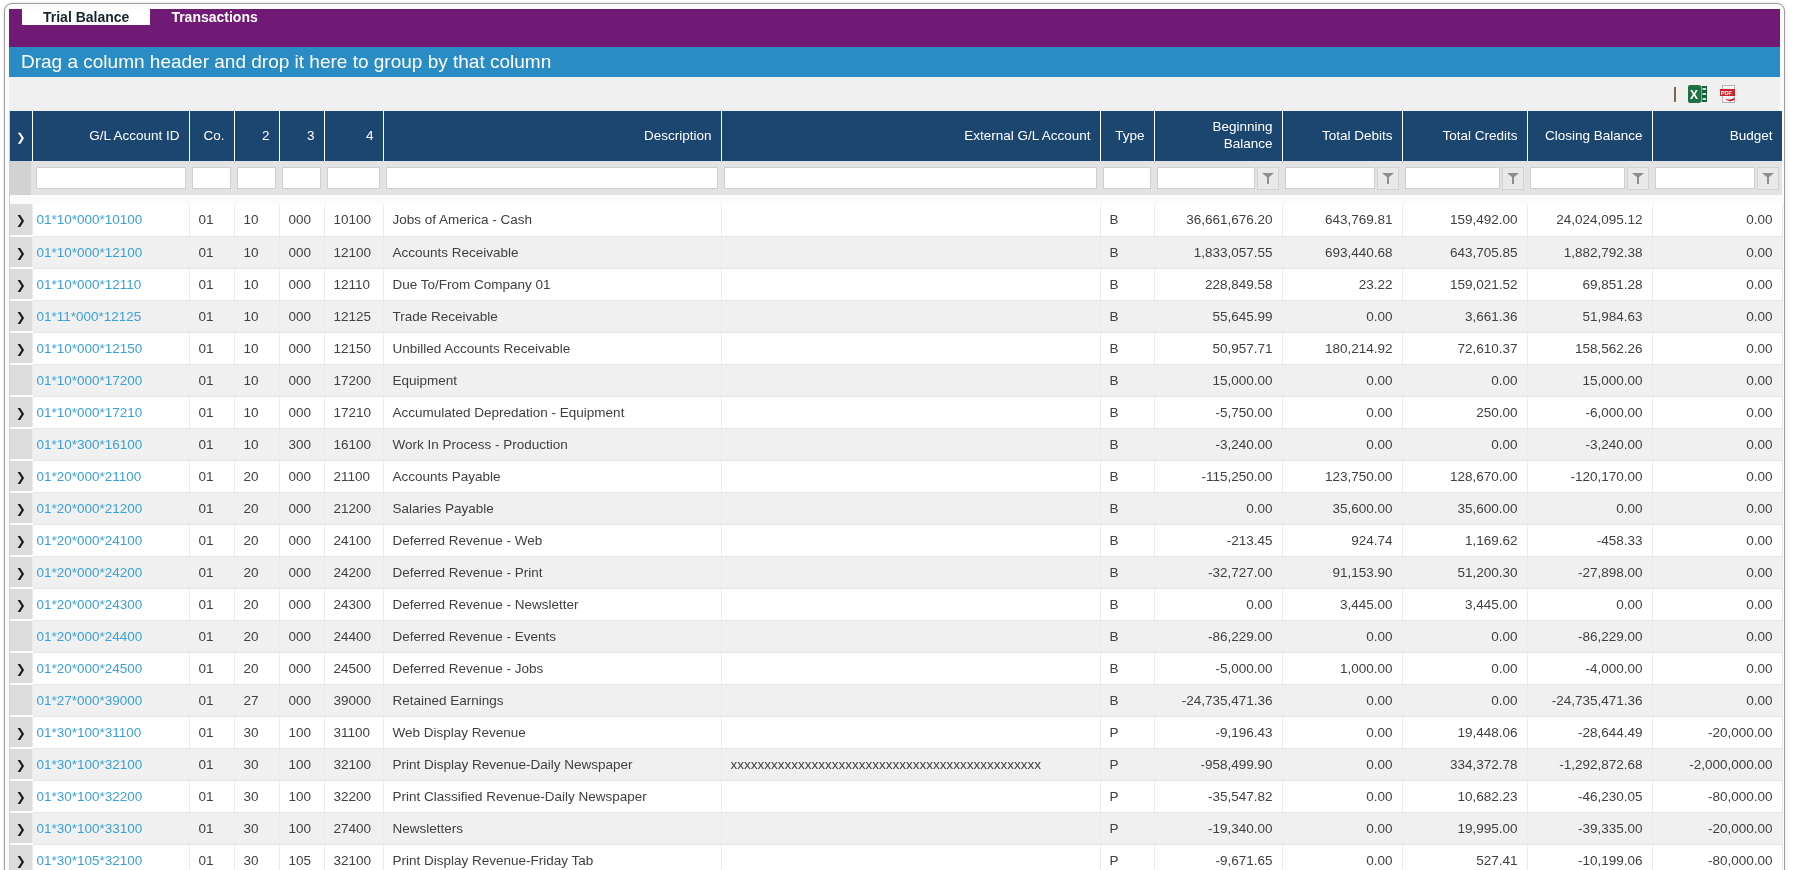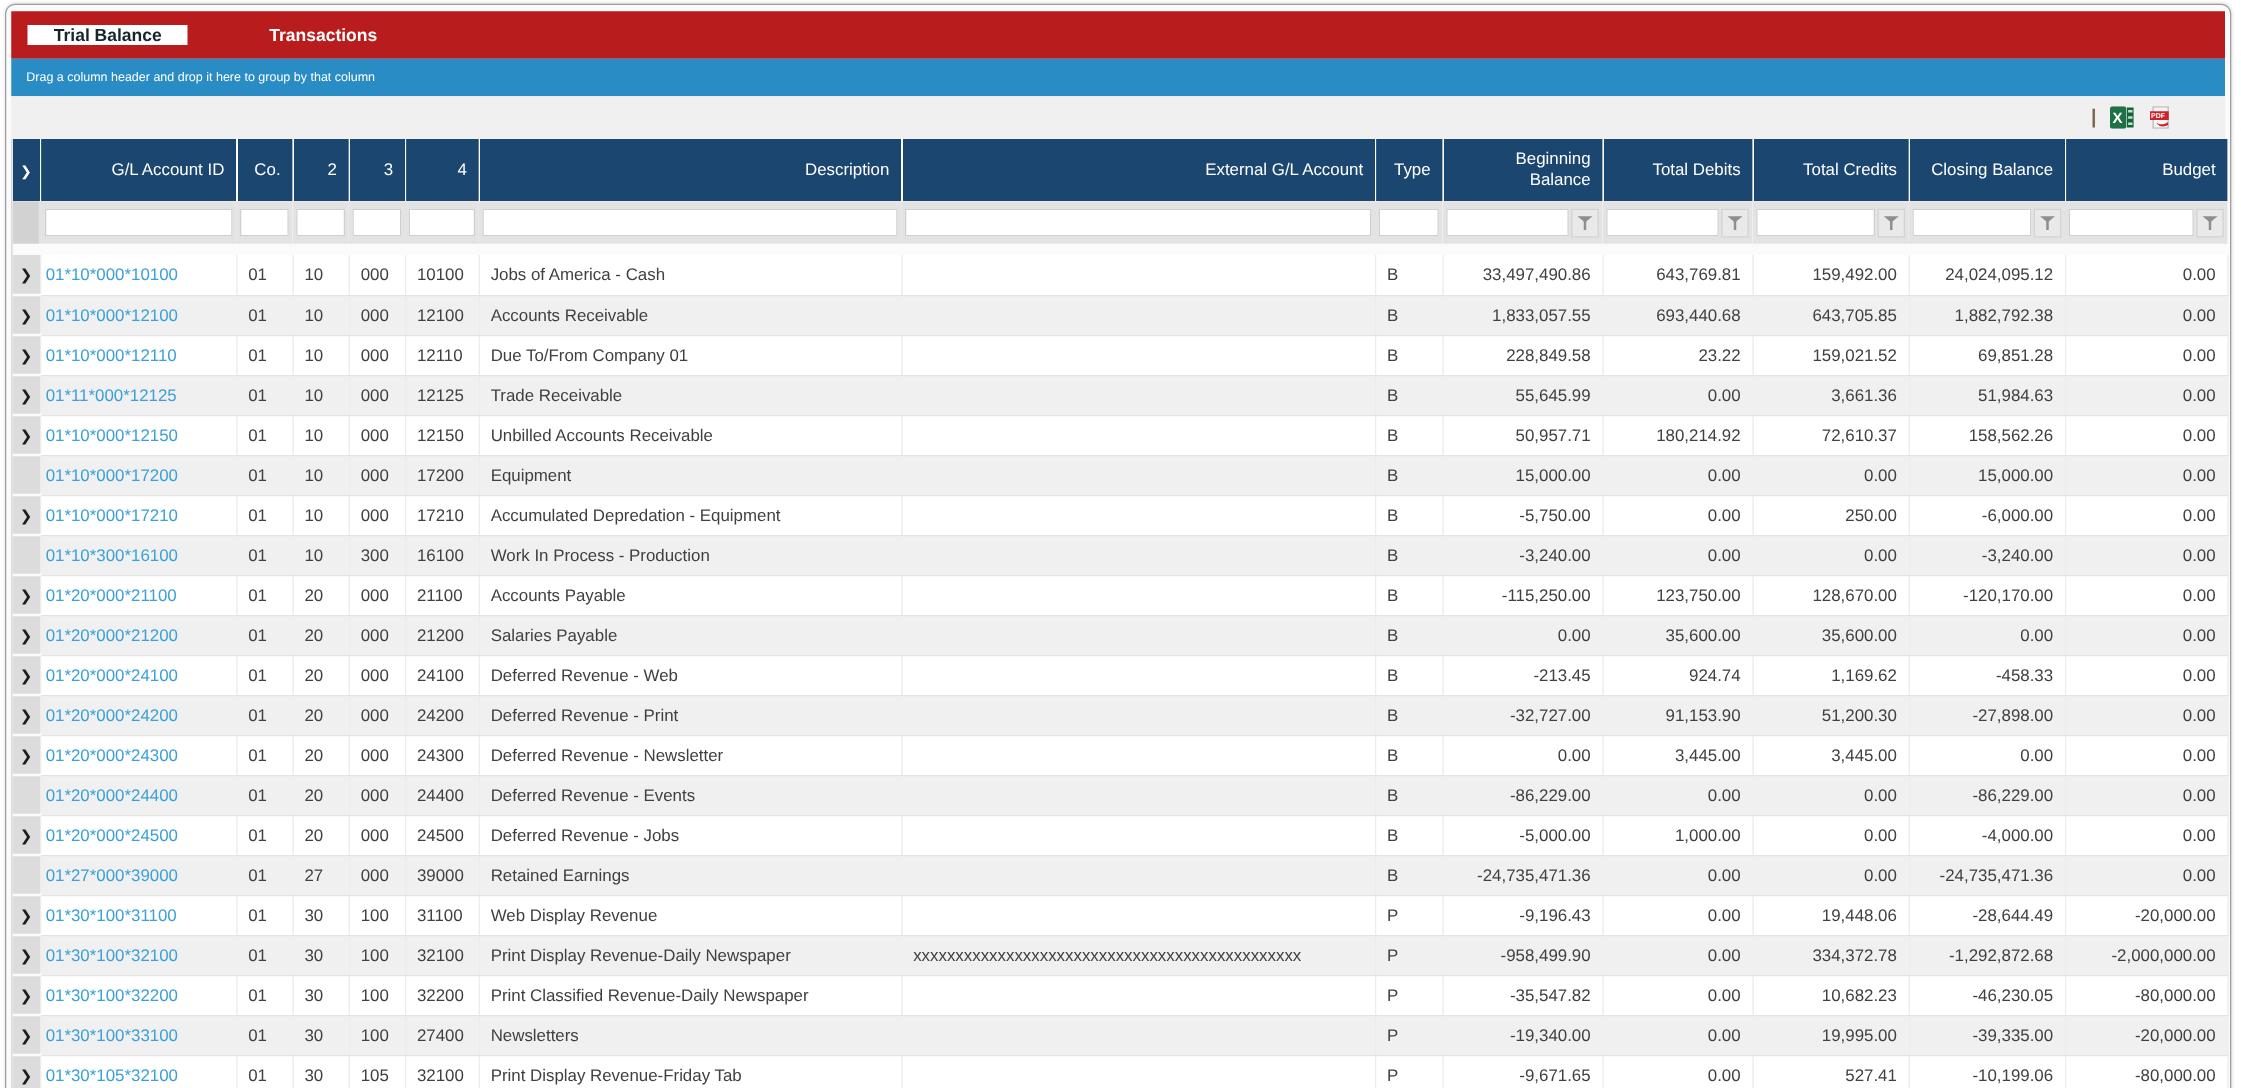--- a/index.html
+++ b/index.html
@@ -1,26 +1,26 @@
 <!DOCTYPE html>
 <html><head>
 <meta charset="utf-8">
 <style>
   html,body{margin:0;padding:0;background:#fff;width:1793px;height:870px;overflow:hidden;
     font-family:"Liberation Sans","DejaVu Sans",sans-serif;}
   .frame{position:absolute;left:4px;top:3px;width:1781px;height:900px;background:#fbfbfb;
     border:1px solid #9e9e9e;border-radius:8px 8px 0 0;overflow:hidden;box-sizing:border-box;
     box-shadow:0 0 3px rgba(0,0,0,.15);padding:5px 4px 0 4px;}
   
-  .tabbar{height:38px;background:#b91c1c;display:flex;align-items:center;padding-left:13px;gap:44px;}
+  .tabbar{height:38px;background:#701a75;display:flex;align-items:flex-start;padding-left:13px;}
   .tab{display:flex;align-items:center;padding:0 21px;font-size:14px;font-weight:bold;
     color:#fff;cursor:pointer;white-space:nowrap;}
   .tab.active{background:#fff;color:#16242e;}
   
-  .groupbar{height:30px;background:#2a8cc4;color:#fff;font-size:10px;display:flex;
+  .groupbar{height:30px;background:#2a8cc4;color:#fff;font-size:19px;display:flex;
     align-items:center;padding-left:12px;}
   
   .toolbar{height:34px;background:#f0f0f0;display:flex;align-items:center;justify-content:flex-end;
     padding-right:42px;gap:12px;}
   .tool-sep{width:2px;height:15px;background:#7a6a52;}
   .tool-ico{width:19px;height:18px;display:inline-block;cursor:pointer;}
   
   .grid-wrap{border-left:1px solid #cfcfcf;border-right:1px solid #cfcfcf;}
   table{border-collapse:collapse;table-layout:fixed;width:1772px;}
   th,td{padding:0;margin:0;overflow:hidden;white-space:nowrap;box-sizing:border-box;}
@@ -241,21 +241,21 @@
           <tr class="brow">
             <td class="expand-c"><span class="bchev">❯</span></td>
             <td><span class="acct-link">01*10*000*10100</span></td>
             <td><span class="cell">01</span></td>
             <td><span class="cell">10</span></td>
             <td><span class="cell">000</span></td>
             <td><span class="cell">10100</span></td>
             <td><span class="cell">Jobs of America - Cash</span></td>
             <td><span class="cell"></span></td>
             <td><span class="cell">B</span></td>
-            <td class="right"><span class="cell">33,497,490.86</span></td>
+            <td class="right"><span class="cell">36,661,676.20</span></td>
             <td class="right"><span class="cell">643,769.81</span></td>
             <td class="right"><span class="cell">159,492.00</span></td>
             <td class="right"><span class="cell">24,024,095.12</span></td>
             <td class="right"><span class="cell">0.00</span></td>
           </tr>
           <tr class="brow alt">
             <td class="expand-c"><span class="bchev">❯</span></td>
             <td><span class="acct-link">01*10*000*12100</span></td>
             <td><span class="cell">01</span></td>
             <td><span class="cell">10</span></td>

